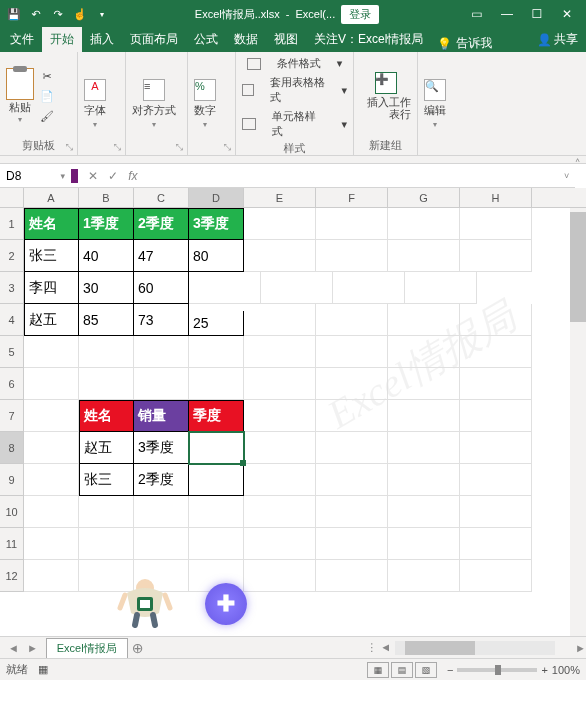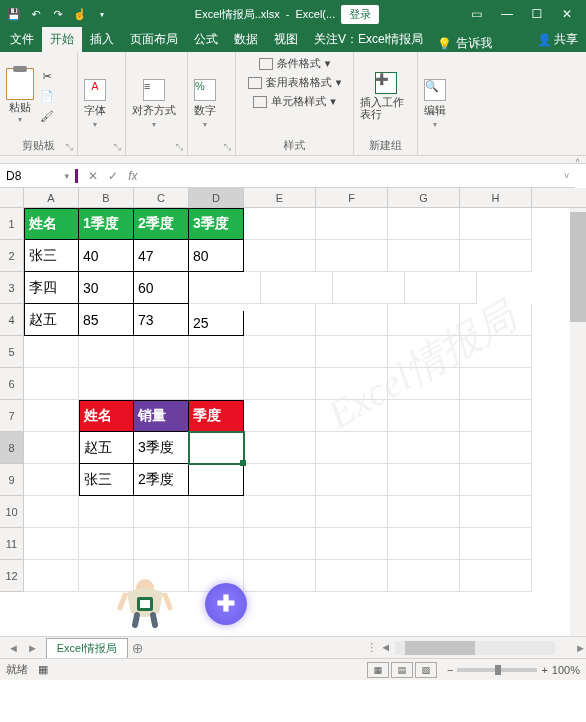--- a/index.html
+++ b/index.html
@@ -29,27 +29,27 @@
 .group .label .launcher { position: absolute; right: -2px; bottom: 0; font-size: 9px; color: #888; }
 .group .body { flex: 1; display: flex; align-items: center; }
 .clipboard-body { display: flex; gap: 4px; }
 .paste-btn { display: flex; flex-direction: column; align-items: center; cursor: pointer; }
 .paste-icon { width: 28px; height: 32px; background: #fff; border: 1px solid #c4883f; position: relative; }
 .paste-icon::before { content: ""; position: absolute; top: -3px; left: 6px; width: 14px; height: 6px; background: #888; border-radius: 2px; }
 .small-btns { display: flex; flex-direction: column; gap: 4px; }
 .small-btns span { width: 18px; height: 16px; display: inline-flex; align-items: center; justify-content: center; cursor: pointer; }
 .placeholder-icon { width: 22px; height: 22px; border: 1px solid #aaa; background: #fff; display: inline-block; }
 .styles-body { display: flex; flex-direction: column; gap: 4px; font-size: 11px; }
-.styles-body div { cursor: pointer; display: flex; align-items: center; gap: 4px; }
+.styles-body div { cursor: pointer; display: flex; align-items: center; gap: 16px; }
 .styles-icon { width: 14px; height: 12px; display: inline-block; border: 1px solid #888; }
 .insert-body, .edit-body { display: flex; flex-direction: column; align-items: center; cursor: pointer; gap: 2px; }
 
 
 .formula-row { height: 24px; border-bottom: 1px solid #d4d4d4; display: flex; align-items: center; font-size: 12px; }
-.name-box { width: 78px; border-right: 3px solid #701a75; padding: 0 6px; display: flex; align-items: center; justify-content: space-between; background: #fff; }
+.name-box { width: 78px; border-right: 7px solid #701a75; padding: 0 6px; display: flex; align-items: center; justify-content: space-between; background: #fff; }
 .name-box .dd { color: #888; font-size: 9px; }
 .fx-btns { display: flex; align-items: center; gap: 10px; padding: 0 10px; color: #888; }
 .fx-input { flex: 1; padding: 0 6px; background: #fff; }
 .collapse-bar { height: 8px; background: #f3f2f1; border-bottom: 1px solid #d4d4d4; text-align: center; font-size: 8px; color: #888; cursor: pointer; }
 .collapse-bar .chev { float: right; margin-right: 6px; }
 
 
 .grid-area { position: relative; height: 448px; overflow: hidden; background: #fff; }
 .watermark { position: absolute; right: 60px; top: 150px; font-size: 40px; color: rgba(0,0,0,0.05); transform: rotate(-30deg); pointer-events: none; font-style: italic; font-family: serif; }
 .col-headers { display: flex; height: 20px; background: #f3f2f1; border-bottom: 1px solid #ccc; font-size: 11px; color: #555; }
@@ -190,21 +190,21 @@
       <div><span class="styles-icon"></span><span>条件格式</span> ▾</div>
       <div><span class="styles-icon"></span><span>套用表格格式</span> ▾</div>
       <div><span class="styles-icon"></span><span>单元格样式</span> ▾</div>
     </div>
     <div class="label">样式</div>
   </div>
   <div class="group" style="width:64px">
     <div class="body">
         <div class="insert-body">
           <span class="placeholder-icon" style="border-color:#217346">➕</span>
-          <span style="text-align:left;line-height:1.1">插入工作表行</span>
+          <span style="text-align:right;line-height:1.1">插入工作表行</span>
         </div>
       </div>
     <div class="label">新建组</div>
   </div>
   <div class="group" style="width:48px;border-right:none">
     <div class="body">
         <div class="edit-body">
           <span class="placeholder-icon" style="color:#4a8fe8">🔍</span>
           <span>编辑</span>
           <span style="font-size:8px;color:#888">▾</span>

